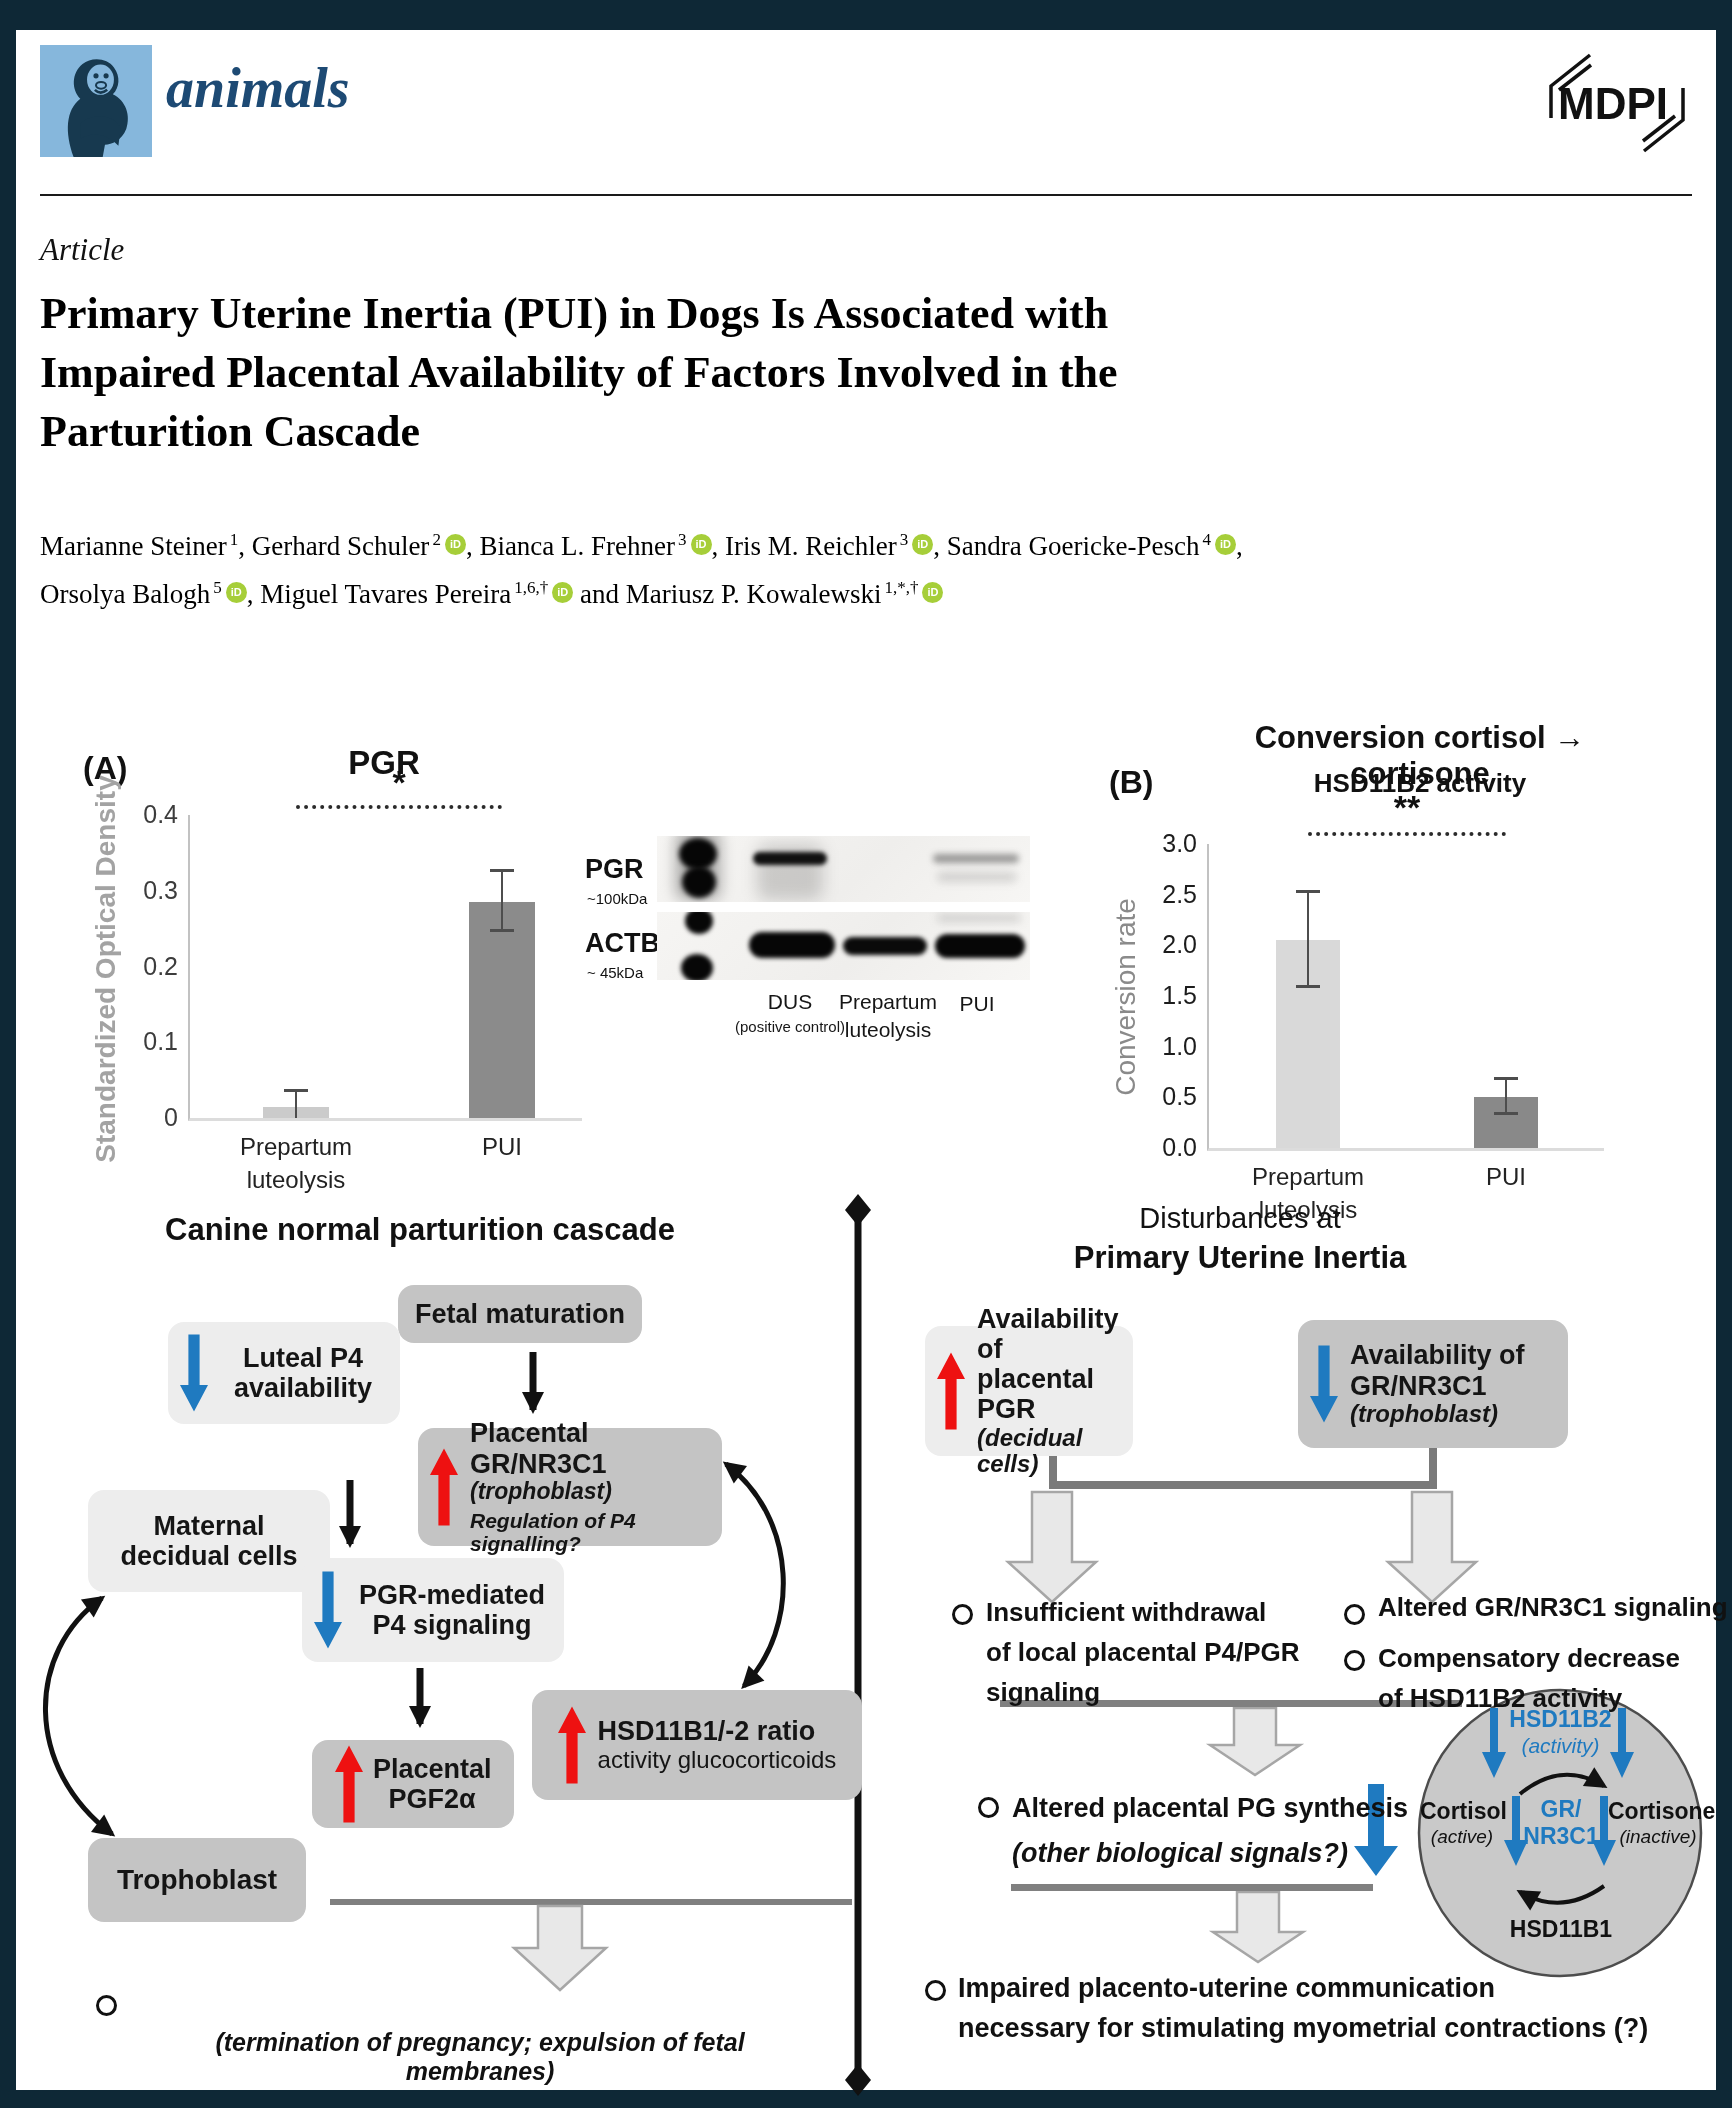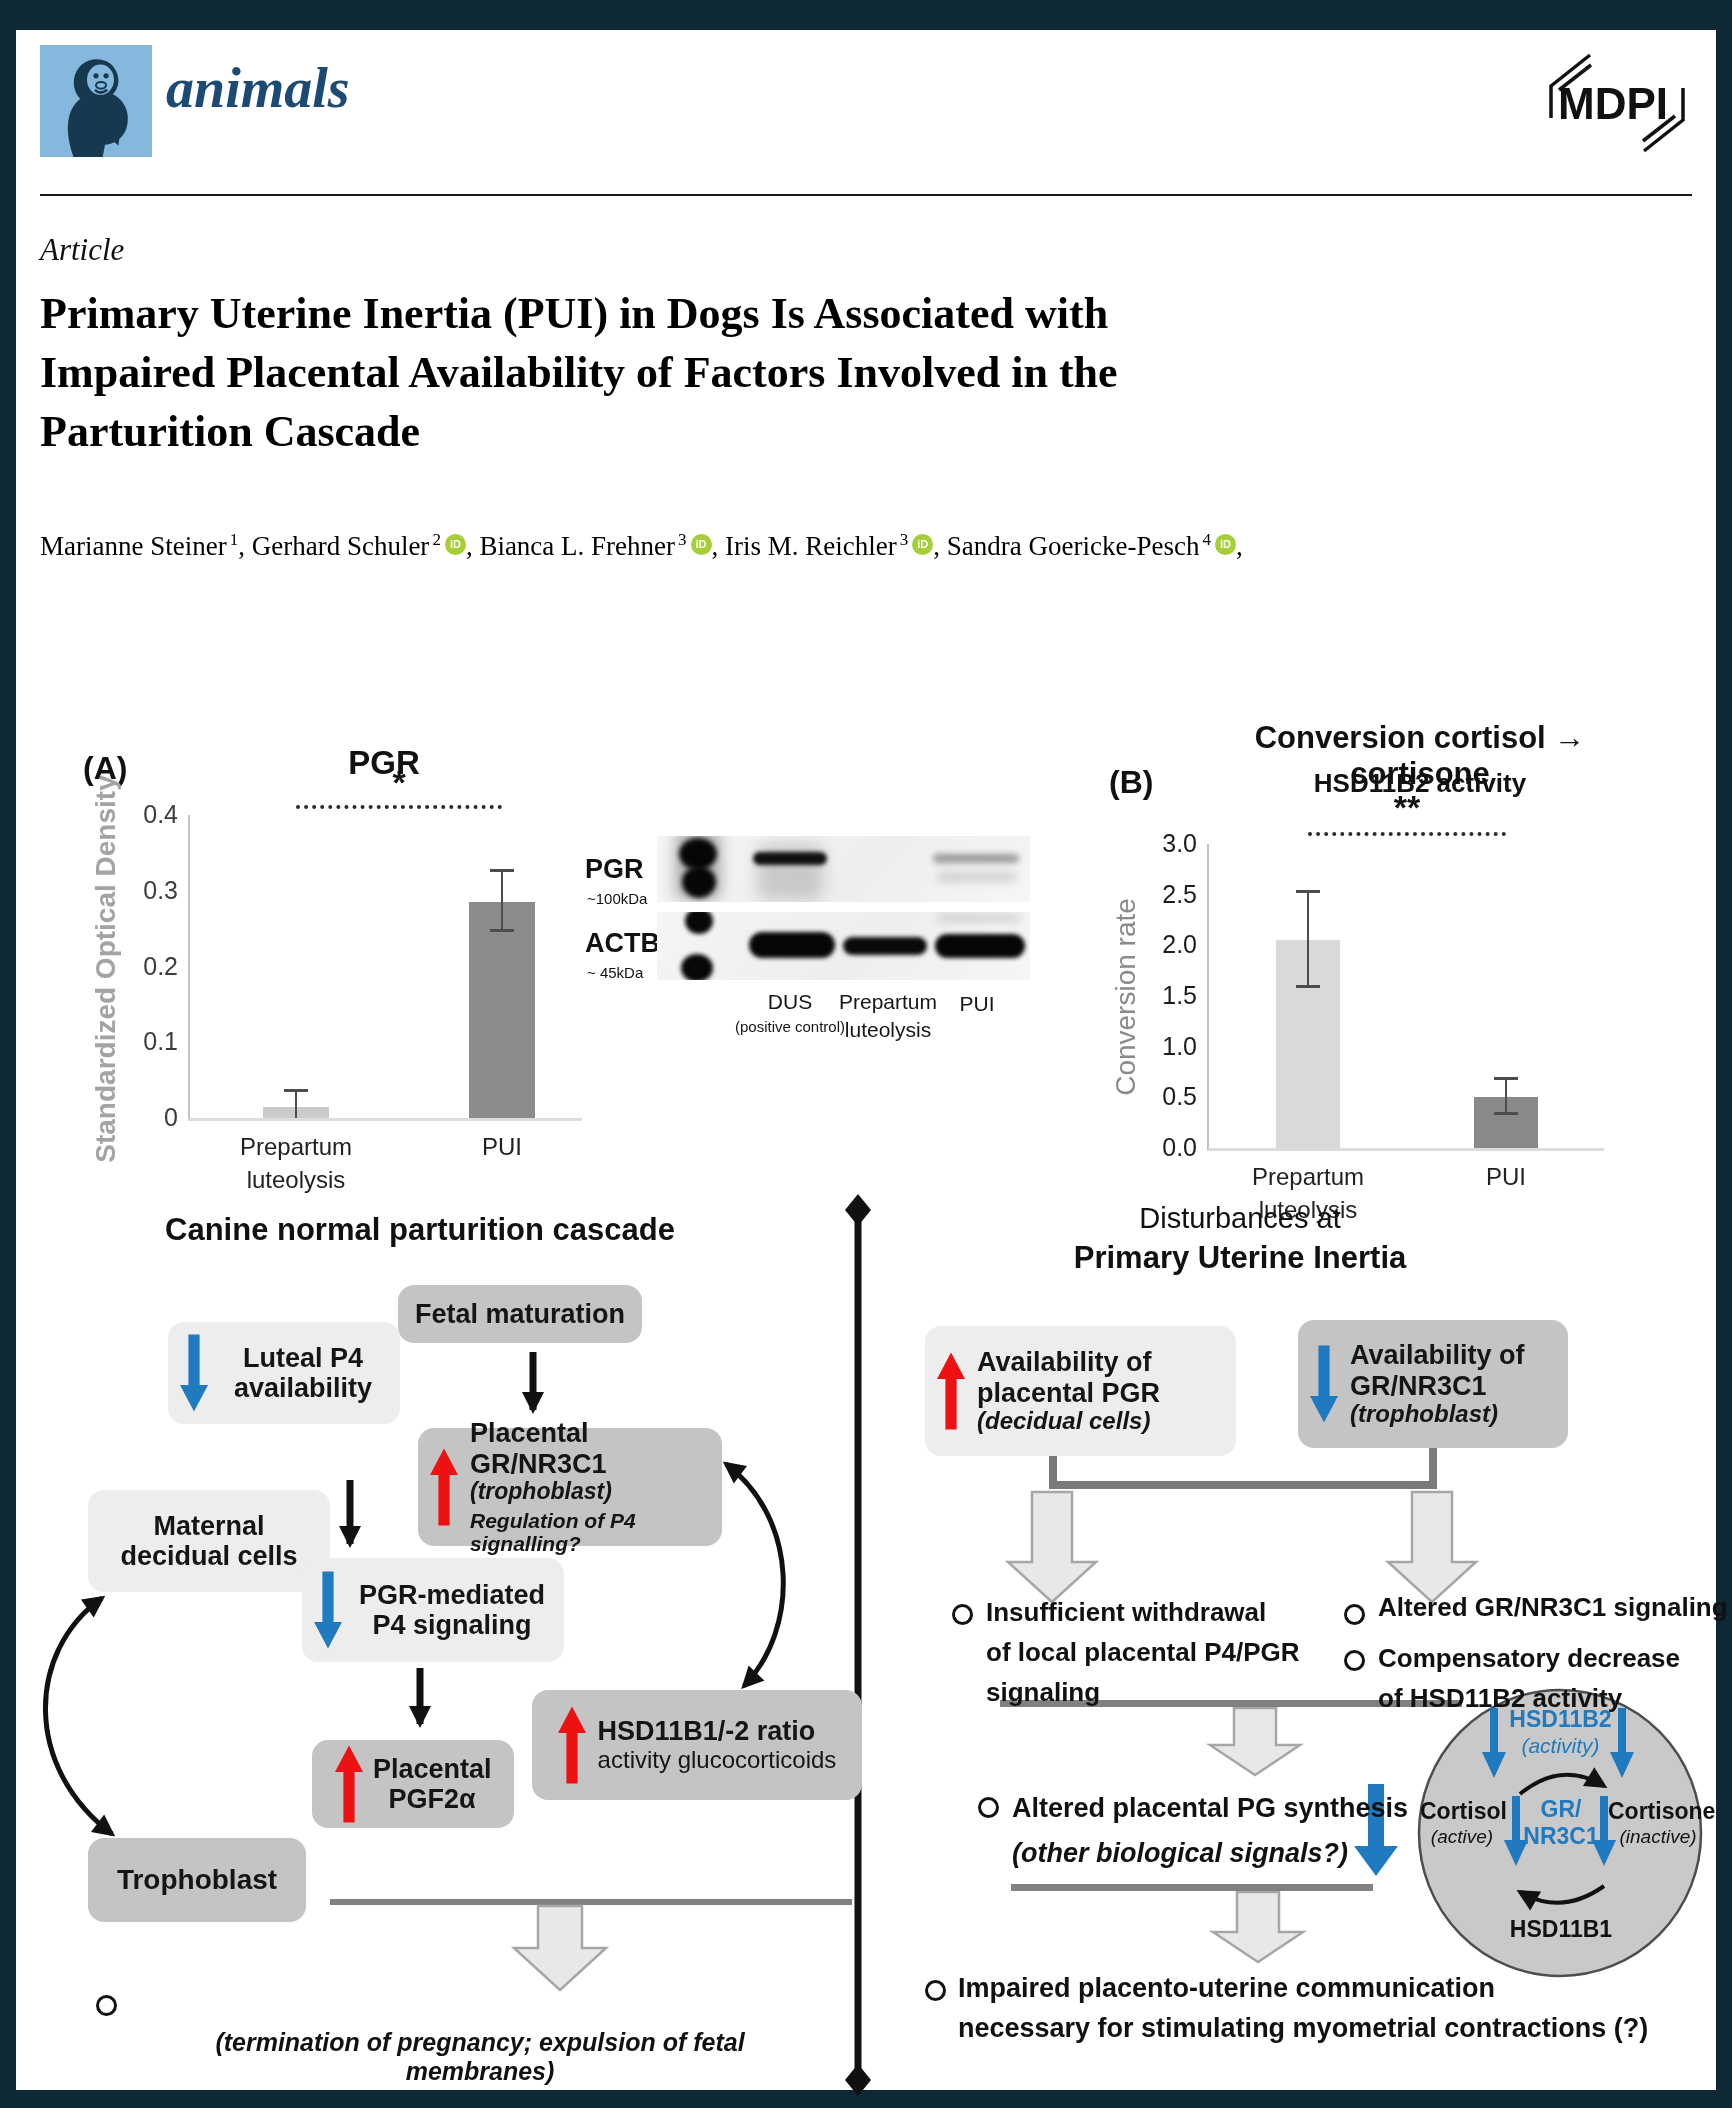--- a/index.html
+++ b/index.html
@@ -90,20 +90,21 @@
 
   <div class="abs serif z3" id="article-type">Article</div>
 
   <div class="abs serif z3" id="paper-title">
     <div>Primary Uterine Inertia (PUI) in Dogs Is Associated with</div>
     <div>Impaired Placental Availability of Factors Involved in the</div>
     <div>Parturition Cascade</div>
   </div>
 
   <div class="abs serif z3 authors-line" id="authors-line1" style="top:530px;">Marianne Steiner<sup>1</sup>, Gerhard Schuler<sup>2</sup><span class="orcid">iD</span>, Bianca L. Frehner<sup>3</sup><span class="orcid">iD</span>, Iris M. Reichler<sup>3</sup><span class="orcid">iD</span>, Sandra Goericke-Pesch<sup>4</sup><span class="orcid">iD</span>,</div>
+  <div class="abs serif z3 authors-line" id="authors-line2" style="top:578px;">Orsolya Balogh<sup>5</sup><span class="orcid">iD</span>, Miguel Tavares Pereira<sup>1,6,†</sup><span class="orcid">iD</span> and Mariusz P. Kowalewski<sup>1,*,†</sup><span class="orcid">iD</span></div>
 
   <div class="chart" id="chartA" style="left:60px;top:728px;width:565px;height:480px;">
     <div class="panel-label" style="left:23px;top:22px;">(A)</div>
     <div class="chart-title" style="left:128px;top:16px;width:392px;">PGR</div>
     <div class="ylab" style="left:-168px;top:224px;width:430px;height:34px;">Standardized Optical Density</div>
     <div class="plot" id="plotA" style="left:128px;top:87px;width:392px;height:303px;">
         <div class="tick" style="bottom: -14px;">0</div>
         <div class="tick" style="bottom: 61.75px;">0.1</div>
         <div class="tick" style="bottom: 137.5px;">0.2</div>
         <div class="tick" style="bottom: 213.25px;">0.3</div>
@@ -301,21 +302,21 @@
   <div class="dbox dark" style="left:88px;top:1838px;width:218px;height:84px;">
     <div class="btxt" style="font-size:28px;">Trophoblast</div>
   </div>
 
   <div class="ring" style="left:96px;top:1995px;"></div>
   <div class="bullettext" style="left:140px;top:2028px;width:680px;text-align:center;font-style:italic;font-size:25px;">(termination of pregnancy; expulsion of fetal membranes)</div>
 
   <div class="dtitle" style="left:1000px;top:1202px;width:480px;font-size:29px;font-weight:500;">Disturbances at</div>
   <div class="dtitle" style="left:1000px;top:1240px;width:480px;font-size:31px;font-weight:bold;">Primary Uterine Inertia</div>
 
-  <div class="dbox light" style="left:925px;top:1326px;width:311px;height:130px;gap:12px;">
+  <div class="dbox light" style="left:925px;top:1326px;width:208px;height:130px;gap:12px;">
     <svg class="barrow red" width="28" height="104" viewBox="0 0 40 110">
         <path d="M20 0 L40 38 L28 38 L28 110 L12 110 L12 38 L0 38 Z"></path>
       </svg>
     <div>
       <div class="btxt" style="font-size:27px;text-align:left;">Availability of placental PGR</div>
       <div class="btxt bitalic" style="font-size:24px;text-align:left;">(decidual cells)</div>
     </div>
   </div>
 
   <div class="dbox dark" style="left:1298px;top:1320px;width:270px;height:128px;gap:12px;">

